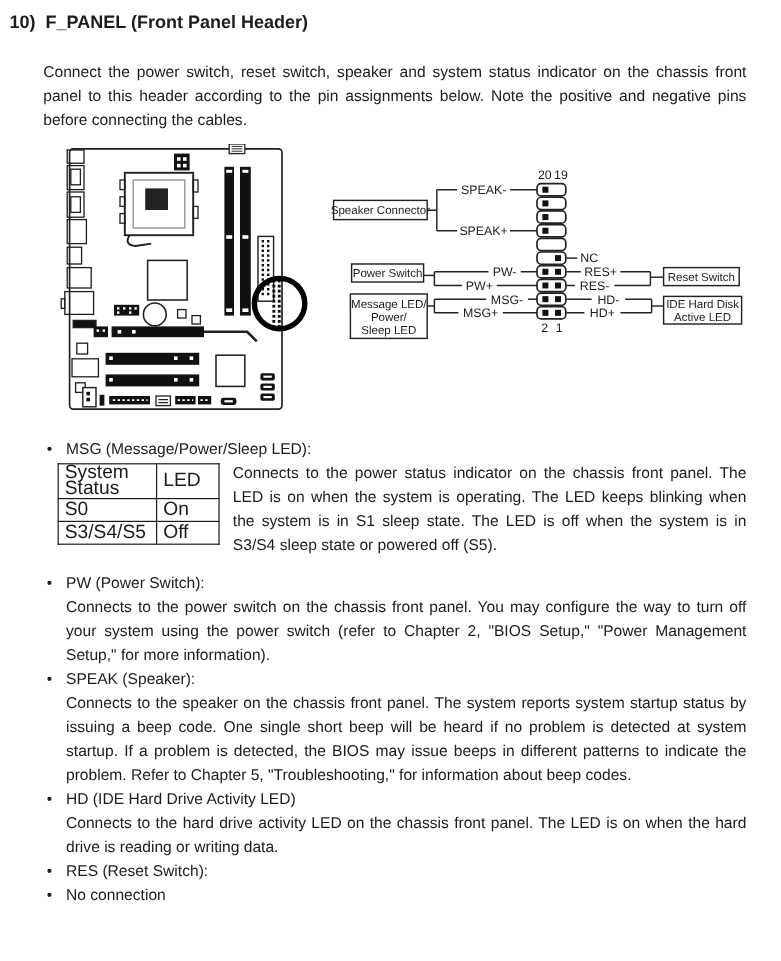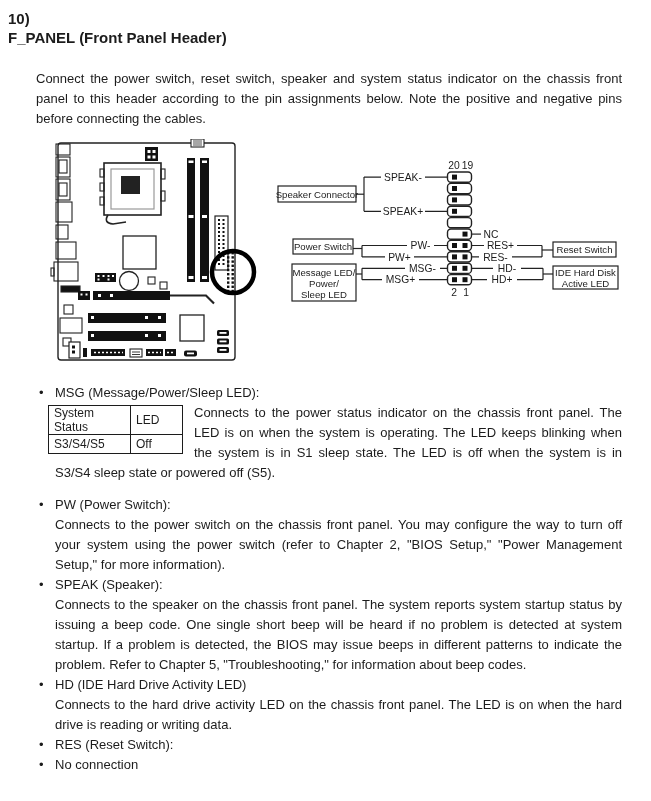--- a/index.html
+++ b/index.html
@@ -3,35 +3,35 @@
 <meta charset="utf-8">
 <style>
   * { margin:0; padding:0; box-sizing:border-box; }
   html,body { background:#fff; }
   body {
     width:651px; height:801px; overflow:hidden; position:relative;
     font-family:"Liberation Sans","DejaVu Sans",sans-serif;
     color:#1c1c1c; font-size:13px; line-height:20px;
   }
   .page { padding:9px 29px 0 8px; }
-  .title-row { display:flex; font-weight:bold; font-size:15px; line-height:19px;flex-direction:column; }
+  .title-row { display:flex; font-weight:bold; font-size:15px; line-height:19px; }
   .title-num { width:30px; }
   .intro { margin-left:28px; margin-top:22px; text-align:justify; }
   .diagram-wrap { margin:10px 0 0 40px; }
   svg text { font-family:"Liberation Sans","DejaVu Sans",sans-serif; fill:#1c1c1c; }
   .bullets { margin-left:30px; margin-top:8px; }
   .bullet-item { display:flex; }
   .bullet-item.gap-after { margin-bottom:12px; }
   .dot { width:17px; padding-left:1px; }
   .b-body { flex:1; }
   .b-label { }
   .b-desc { text-align:justify; display:flow-root; }
   table.msg-table {
     border-collapse:collapse; float:left;
-    margin:2px 11px 0 -7px; font-size:12px;
+    margin:2px 11px 0 -7px; font-size:16px;
   }
   table.msg-table th, table.msg-table td {
     border:1px solid #1c1c1c; font-weight:normal; text-align:left;
     height:19px; padding:0 5px; line-height:14px;
   }
   table.msg-table th:first-child, table.msg-table td:first-child { width:82px; }
   table.msg-table th:last-child, table.msg-table td:last-child { width:52px; }
 </style>
 </head>
 <body>
@@ -337,20 +337,24 @@
       <div class="b-body">
         <div class="b-label">MSG (Message/Power/Sleep LED):</div>
         <div class="b-desc">
           <table class="msg-table">
             <tbody>
                 <tr>
               <th>System Status</th>
               <th>LED</th>
             </tr>
             <tr>
+              <td>S0</td>
+              <td>On</td>
+            </tr>
+            <tr>
               <td>S3/S4/S5</td>
               <td>Off</td>
             </tr>
           </tbody>
             </table>
           <span>Connects to the power status indicator on the chassis front panel. The LED is on when the system is operating. The LED keeps blinking when the system is in S1 sleep state. The LED is off when the system is in S3/S4 sleep state or powered off (S5).</span>
         </div>
       </div>
     </div>
 

